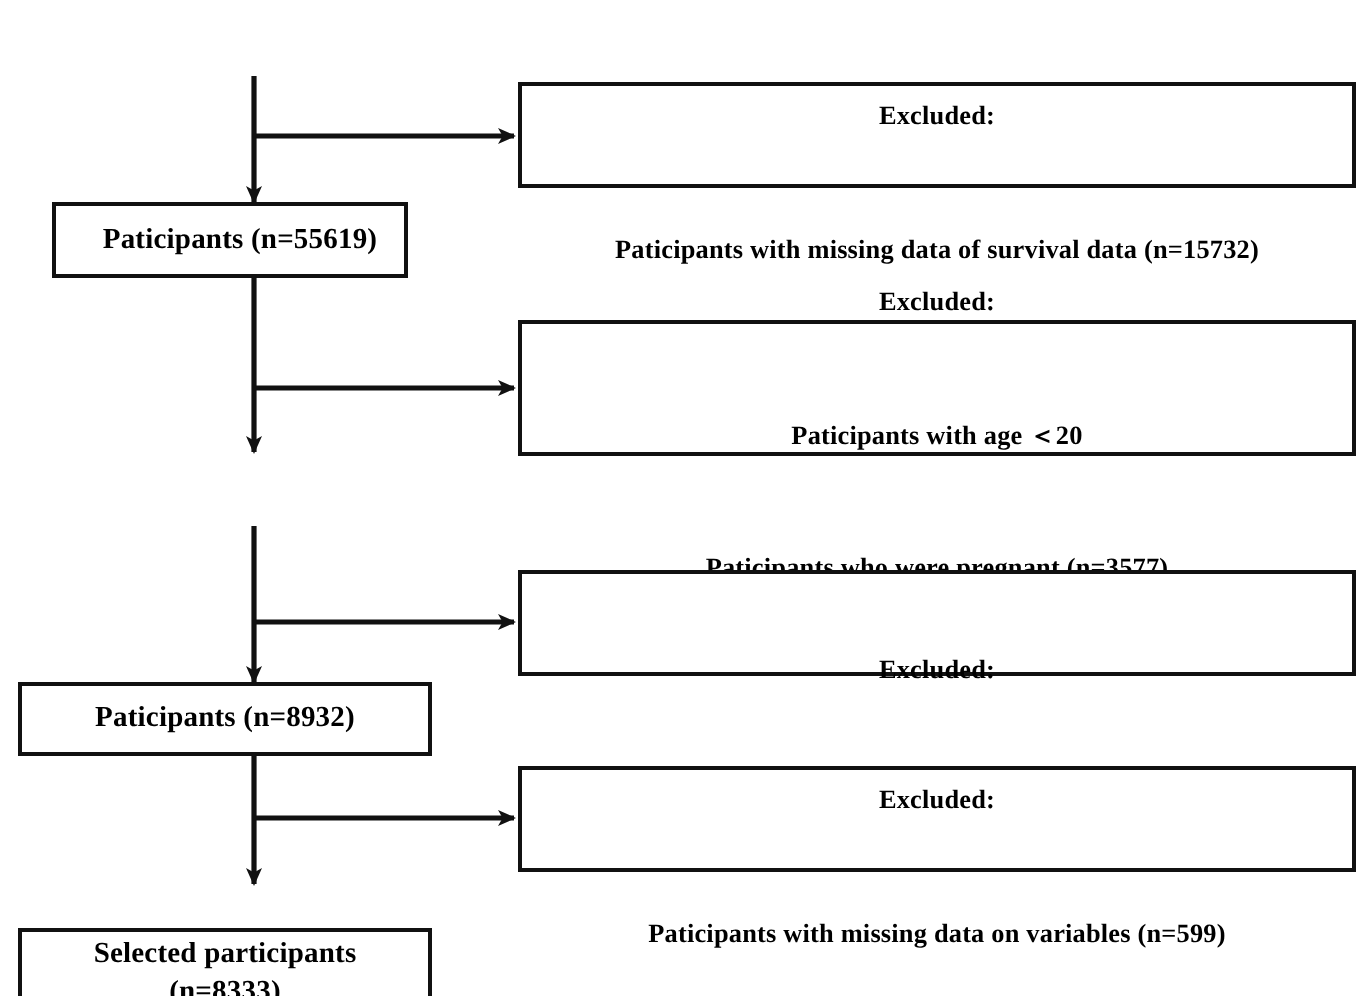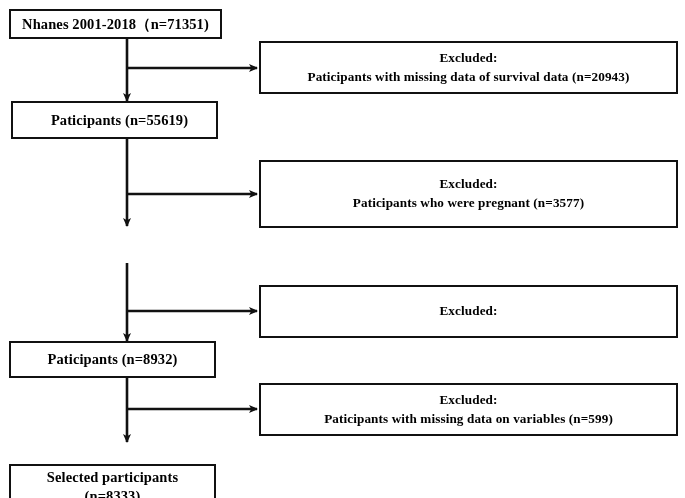--- a/index.html
+++ b/index.html
@@ -35,21 +35,21 @@
     color: #000000;
     font-weight: bold;
     font-family: "Liberation Serif", "DejaVu Serif", serif;
   }
   .node-line {
     display: block;
     white-space: nowrap;
     letter-spacing: 0.1px;
   }
   .flow-node .node-line { font-size: 14.5px; line-height: 1.28; }
-  .excl-node .node-line { font-size: 13.2px; line-height: 1.42; }
+  .excl-node .node-line { font-size: 13.2px; line-height: 1.42; margin-top: 48px; }
   .lt-glyph { font-size: 15px; }
 </style>
 </head>
 <body>
 
 <div id="flowchart-root">
 
   <svg id="flow-svg" viewBox="0 0 685 498">
     <defs>
       <marker id="arrowhead" markerWidth="9" markerHeight="8" refX="8" refY="4" orient="auto" markerUnits="userSpaceOnUse">
@@ -65,45 +65,43 @@
     </g>
 
     <g stroke="#111111" stroke-width="2.4" fill="none">
       <line x1="127" y1="68" x2="257" y2="68" marker-end="url(#arrowhead)"></line>
       <line x1="127" y1="194" x2="257" y2="194" marker-end="url(#arrowhead)"></line>
       <line x1="127" y1="311" x2="257" y2="311" marker-end="url(#arrowhead)"></line>
       <line x1="127" y1="409" x2="257" y2="409" marker-end="url(#arrowhead)"></line>
     </g>
   </svg>
 
-  <div class="node-box flow-node" style="left:9px; top:9px; width:213px; height:30px;">
-    <span class="node-line">Nhanes 2001-2018（n=71351)</span>
-  </div>
 
-  <div class="node-box flow-node" style="left:11px; top:101px; width:207px; height:38px;padding-left:10px;">
+  <div class="node-box flow-node" style="left:26px; top:101px; width:178px; height:38px;padding-left:10px;">
     <span class="node-line">Paticipants (n=55619)</span>
   </div>
 
 
   <div class="node-box flow-node" style="left:9px; top:341px; width:207px; height:37px;">
     <span class="node-line">Paticipants (n=8932)</span>
   </div>
 
   <div class="node-box flow-node" style="left:9px; top:464px; width:207px; height:46px;">
     <span class="node-line">Selected participants</span>
     <span class="node-line">(n=8333)</span>
   </div>
 
   <div class="node-box excl-node" style="left:259px; top:41px; width:419px; height:53px;">
     <span class="node-line">Excluded:</span>
-    <span class="node-line">Paticipants with missing data of survival data (n=20943)</span>
+    <span class="node-line">Paticipants with missing data of survival data (n=15732)</span>
   </div>
 
   <div class="node-box excl-node" style="left:259px; top:160px; width:419px; height:68px;">
     <span class="node-line">Excluded:</span>
+    <span class="node-line lt-glyph">Paticipants with age ＜20</span>
     <span class="node-line">Paticipants who were pregnant (n=3577)</span>
   </div>
 
   <div class="node-box excl-node" style="left:259px; top:285px; width:419px; height:53px;">
     <span class="node-line">Excluded:</span>
   </div>
 
   <div class="node-box excl-node" style="left:259px; top:383px; width:419px; height:53px;">
     <span class="node-line">Excluded:</span>
     <span class="node-line">Paticipants with missing data on variables (n=599)</span>

